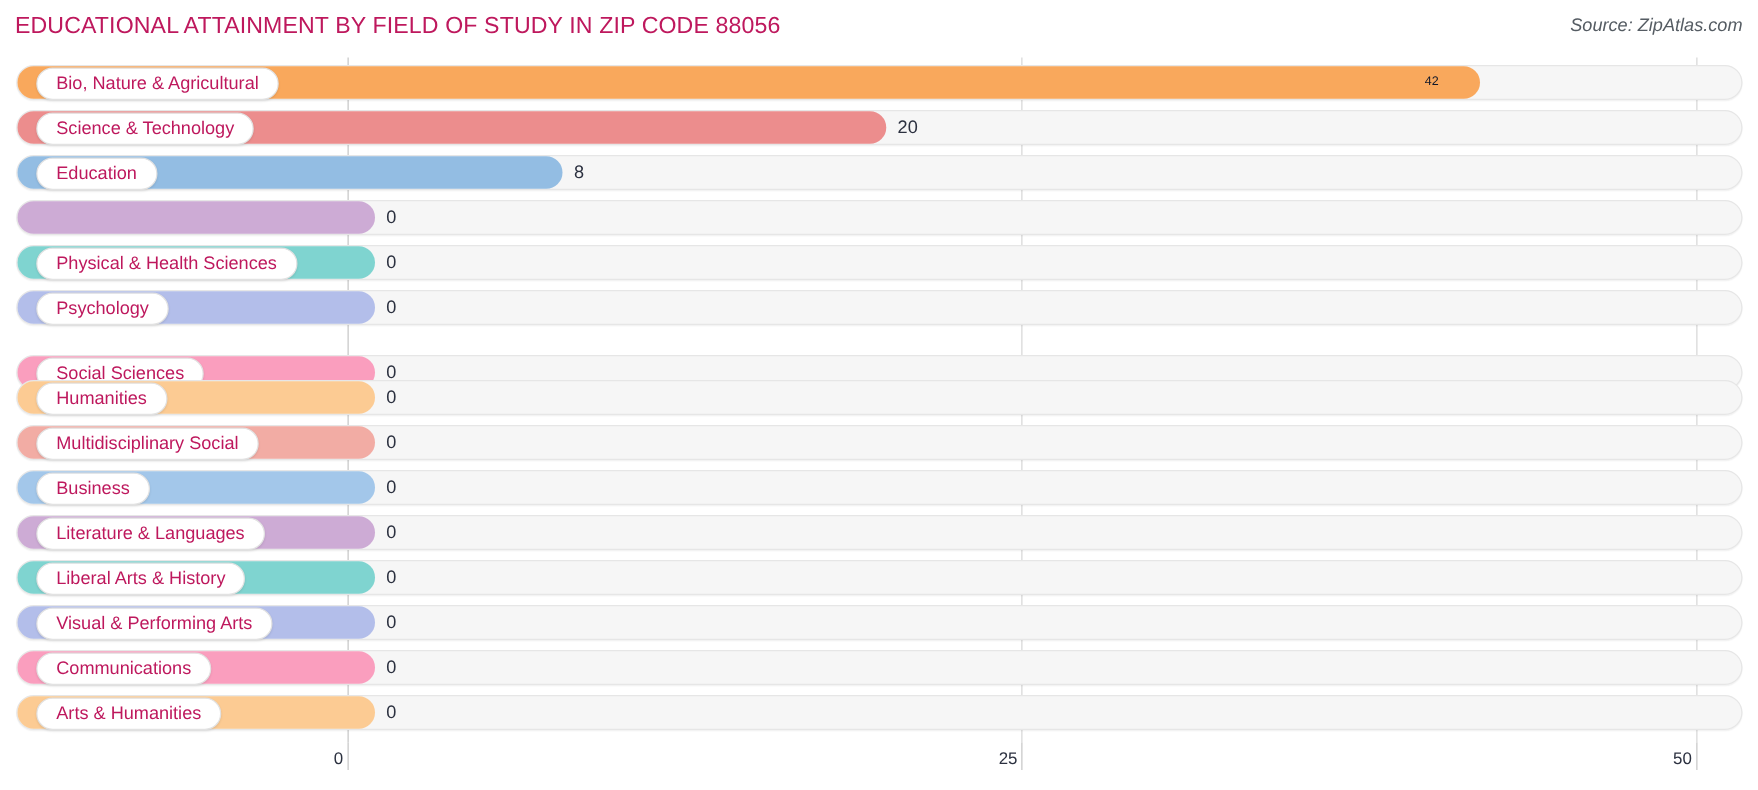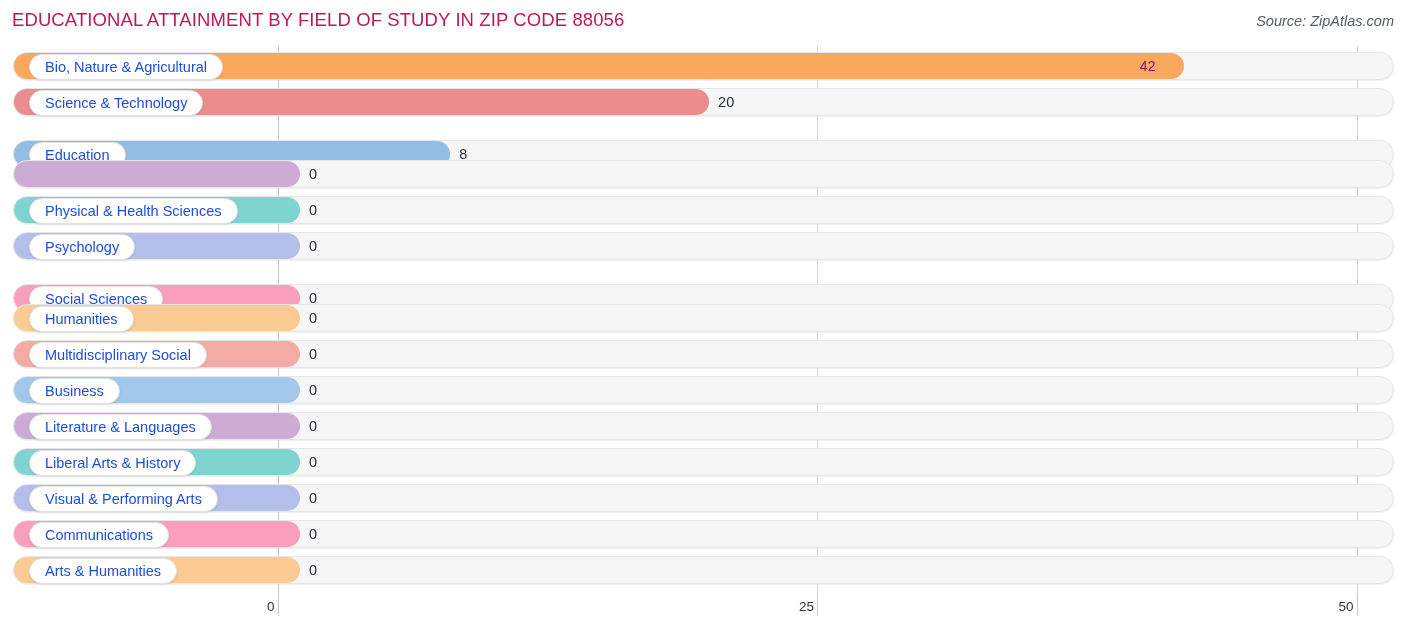--- a/index.html
+++ b/index.html
@@ -96,41 +96,41 @@
     position: absolute;
     top: 6px;
     left: 29px;
     height: 24px;
     line-height: 24px;
     padding: 0 15px 0 15px;
     background: #ffffff;
     border: 1px solid #e2e2e2;
     border-radius: 13px;
     font-size: 14.5px;
-    color: #1d4ed8;
+    color: #be185d;
     white-space: nowrap;
     box-shadow: 0 1px 2px rgba(0,0,0,0.10);
   }
 
   .value-out {
     position: absolute;
     top: 6px;
     height: 24px;
     line-height: 24px;
     font-size: 14.5px;
     color: #2c3140;
     white-space: nowrap;
   }
   .value-in {
     position: absolute;
     top: 6px;
     height: 24px;
     line-height: 24px;
-    font-size: 14px;
-    color: #701a75;
+    font-size: 10px;
+    color: #0f172a;
     white-space: nowrap;
   }
 
   
   #axis {
     position: absolute;
     left: 0;
     top: 594px;
     width: 1406px;
     height: 38px;
@@ -168,21 +168,21 @@
       <div class="bar" style="width: 1169.86px; background: rgb(249, 168, 92);"></div>
       <div class="label-pill">Bio, Nature &amp; Agricultural</div>
       <div class="value-in" style="left: 1139.86px;">42</div>
     </div>
     <div class="row" style="top: 38px;">
       <div class="track"></div>
       <div class="bar" style="width: 695.1px; background: rgb(236, 141, 141);"></div>
       <div class="label-pill">Science &amp; Technology</div>
       <div class="value-out" style="left: 718.1px;">20</div>
     </div>
-    <div class="row" style="top: 90px;">
+    <div class="row" style="top: 74px;">
       <div class="track"></div>
       <div class="bar" style="width: 436.14px; background: rgb(147, 189, 227);"></div>
       <div class="label-pill">Education</div>
       <div class="value-out" style="left: 459.14px;">8</div>
     </div>
     <div class="row" style="top: 110px;">
       <div class="track"></div>
       <div class="bar" style="width: 286px; background: rgb(205, 171, 213);"></div>
       <div class="value-out" style="left: 309px;">0</div>
     </div>

